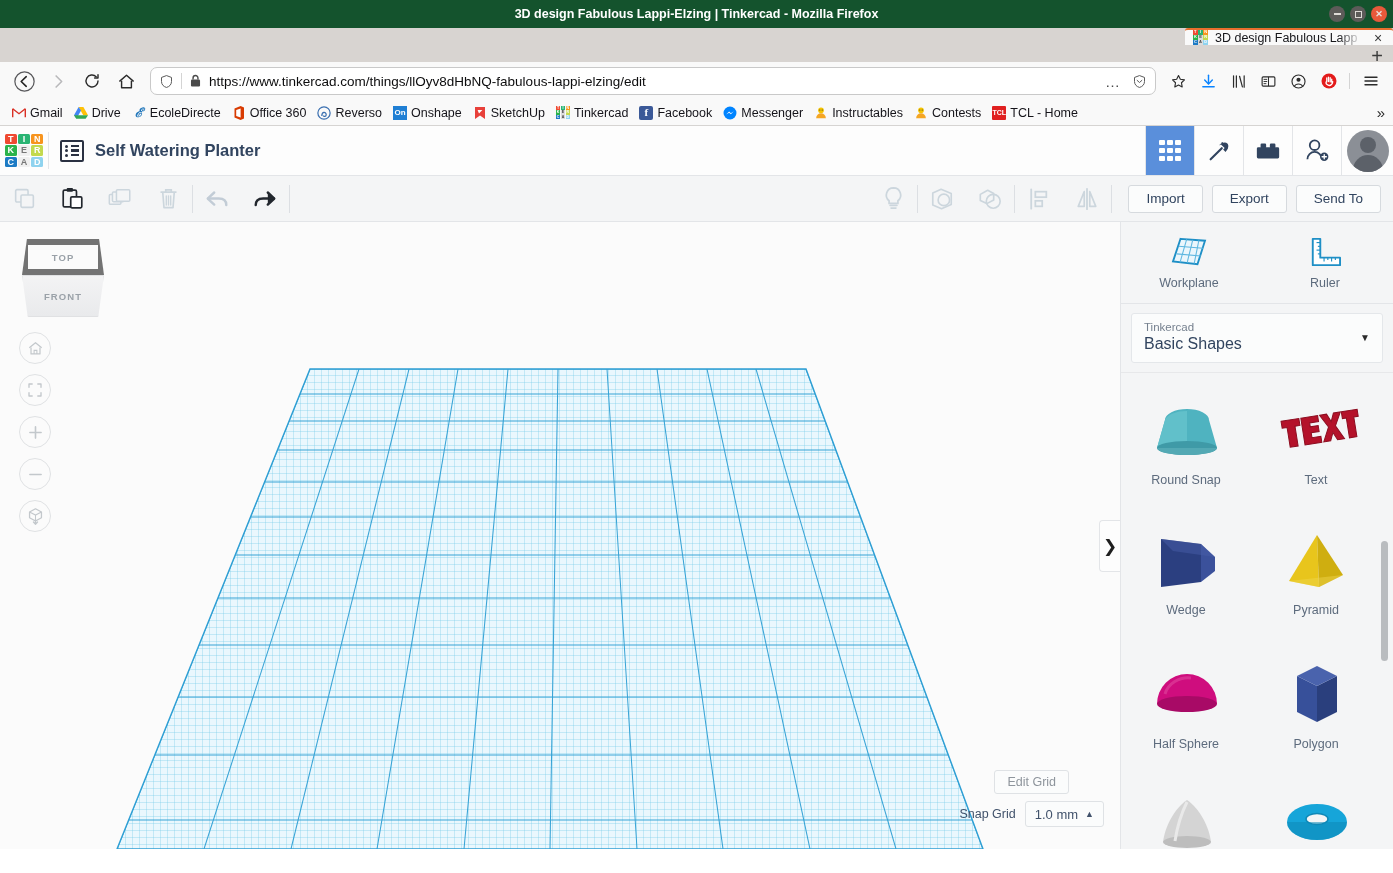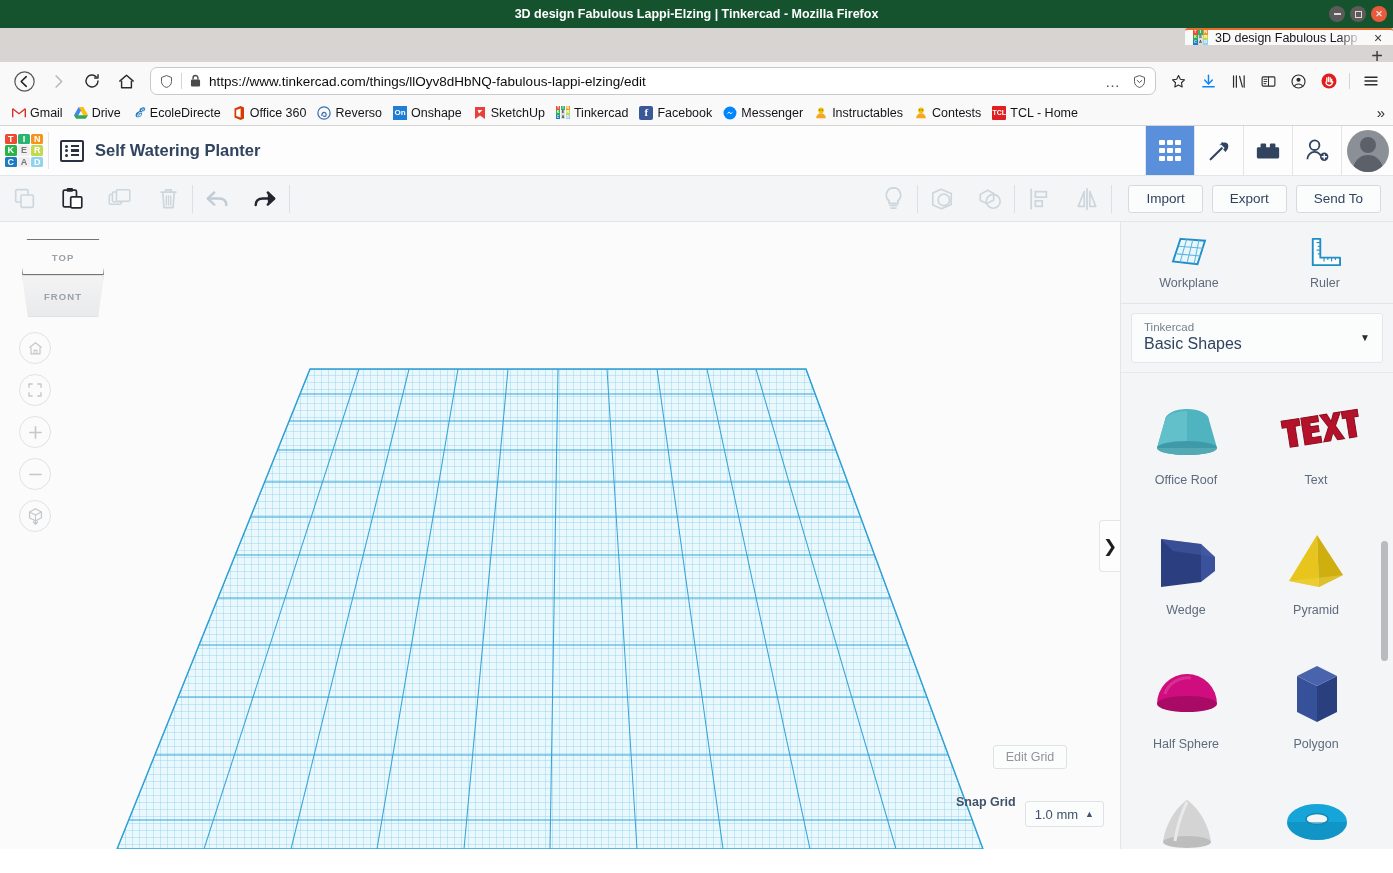--- a/index.html
+++ b/index.html
@@ -112,40 +112,40 @@
 
   
   #main { height:627px; display:flex; position:relative; }
   #viewport { flex:1; position:relative; background:#fbfbfb; overflow:hidden; }
 
   
   #viewcube { position:absolute; left:22px; top:17px; width:82px; height:78px; }
   #vc-top, #vc-front { position:absolute; left:0; width:82px; display:flex;
     align-items:center; justify-content:center; font-size:9.5px; letter-spacing:1.1px;
     color:#9aa1a8; font-weight:bold; }
-  #vc-top { top:0; height:36px; background:#fbfbfb; border:1px solid #737373;
+  #vc-top { top:0; height:36px; background:#fbfbfb; border:6px solid #737373;
     border-radius:5px 5px 0 0; clip-path:polygon(6% 0,94% 0,100% 100%,0 100%); }
   #vc-front { top:36px; height:42px;
     background:linear-gradient(#f3f3f4,#e9eaec); border:1px solid #e0e1e3;
     border-radius:0 0 7px 7px; clip-path:polygon(0 0,100% 0,93% 100%,7% 100%); }
   .navcirc { position:absolute; left:19px; width:32px; height:32px; border-radius:50%;
     border:1px solid #e0e2e4; background:#fbfbfb; display:flex; align-items:center;
     justify-content:center; color:#c6cacd; }
 
   
   #workplane { position:absolute; left:0; top:0; width:100%; height:100%; }
 
   #gridctl { position:absolute; right:16px; bottom:22px; text-align:center; }
   #editgrid { display:inline-flex; align-items:center; justify-content:center;
     height:24px; padding:0 12px; border:1px solid #dfe2e5; background:#fbfcfc;
     border-radius:3px; font-size:12.5px; color:#8e959c; margin-bottom:7px; }
   #snaprow { display:flex; align-items:center; justify-content:flex-end; gap:9px; }
-  #snaplabel { font-size:12.5px; color:#41526b;font-weight:bold; }
+  #snaplabel { font-size:12.5px; color:#41526b; }
   #snapsel { height:26px; padding:0 9px; border:1px solid #dfe2e5; background:#fbfcfc;
-    border-radius:3px; font-size:13px; color:#41526b; display:flex; align-items:center; gap:7px;margin-top:25px; }
+    border-radius:3px; font-size:13px; color:#41526b; display:flex; align-items:center; gap:7px; }
 
   
   #collapse { position:absolute; right:0; top:298px; width:21px; height:52px;
     background:#fdfdfd; border:1px solid #e3e5e8; border-right:none;
     border-radius:4px 0 0 4px; display:flex; align-items:center; justify-content:center;
     font-size:17px; color:#1e1e1e; z-index:5; }
 
   
   #rpanel { width:273px; background:#f4f5f6; border-left:1px solid #e3e5e8;
             display:flex; flex-direction:column; position:relative; }
@@ -725,21 +725,21 @@
         <div class="shcell">
           <span class="shthumb">
             <svg class="svgico" width="86" height="62" viewBox="0 0 86 62">
               <path d="M14 48 L22 20 a22 11 0 0 1 44 0 L74 48 Z" fill="#4fb3c0"></path>
               <path d="M22 20 a22 11 0 0 1 44 0 a22 11 0 0 1 -44 0 Z" fill="#7fd3dd" opacity="0.0"></path>
               <path d="M14 48 L22 20 a22 11 0 0 1 22 -9 L44 48 Z" fill="#61c0ca"></path>
               <ellipse cx="44" cy="48" rx="30" ry="7" fill="#3f9aa7"></ellipse>
               <path d="M14 48 a30 7 0 0 0 60 0" fill="#53a9b4"></path>
             </svg>
           </span>
-          <span class="shlabel">Office Roof</span>
+          <span class="shlabel">Round Snap</span>
         </div>
         <div class="shcell">
           <span class="shthumb">
             <svg class="svgico" width="86" height="62" viewBox="0 0 86 62">
               <g transform="rotate(-9 43 31)" fill="#b4122a" stroke="#8c0d20" stroke-width="1">
                 <path d="M10 16 h18 v7 h-5 v20 h-8 v-20 h-5 z"></path>
                 <path d="M30 16 h17 v6 h-9 v4 h8 v6 h-8 v5 h9 v6 h-17 z"></path>
                 <path d="M49 16 h7 l3.5 8 3.5-8 h7 l-7 13 7 14 h-7 l-3.5-8 -3.5 8 h-7 l7-14 z"></path>
                 <path d="M71 16 h16 v7 h-4.5 v20 h-7.5 v-20 h-4 z"></path>
               </g>

